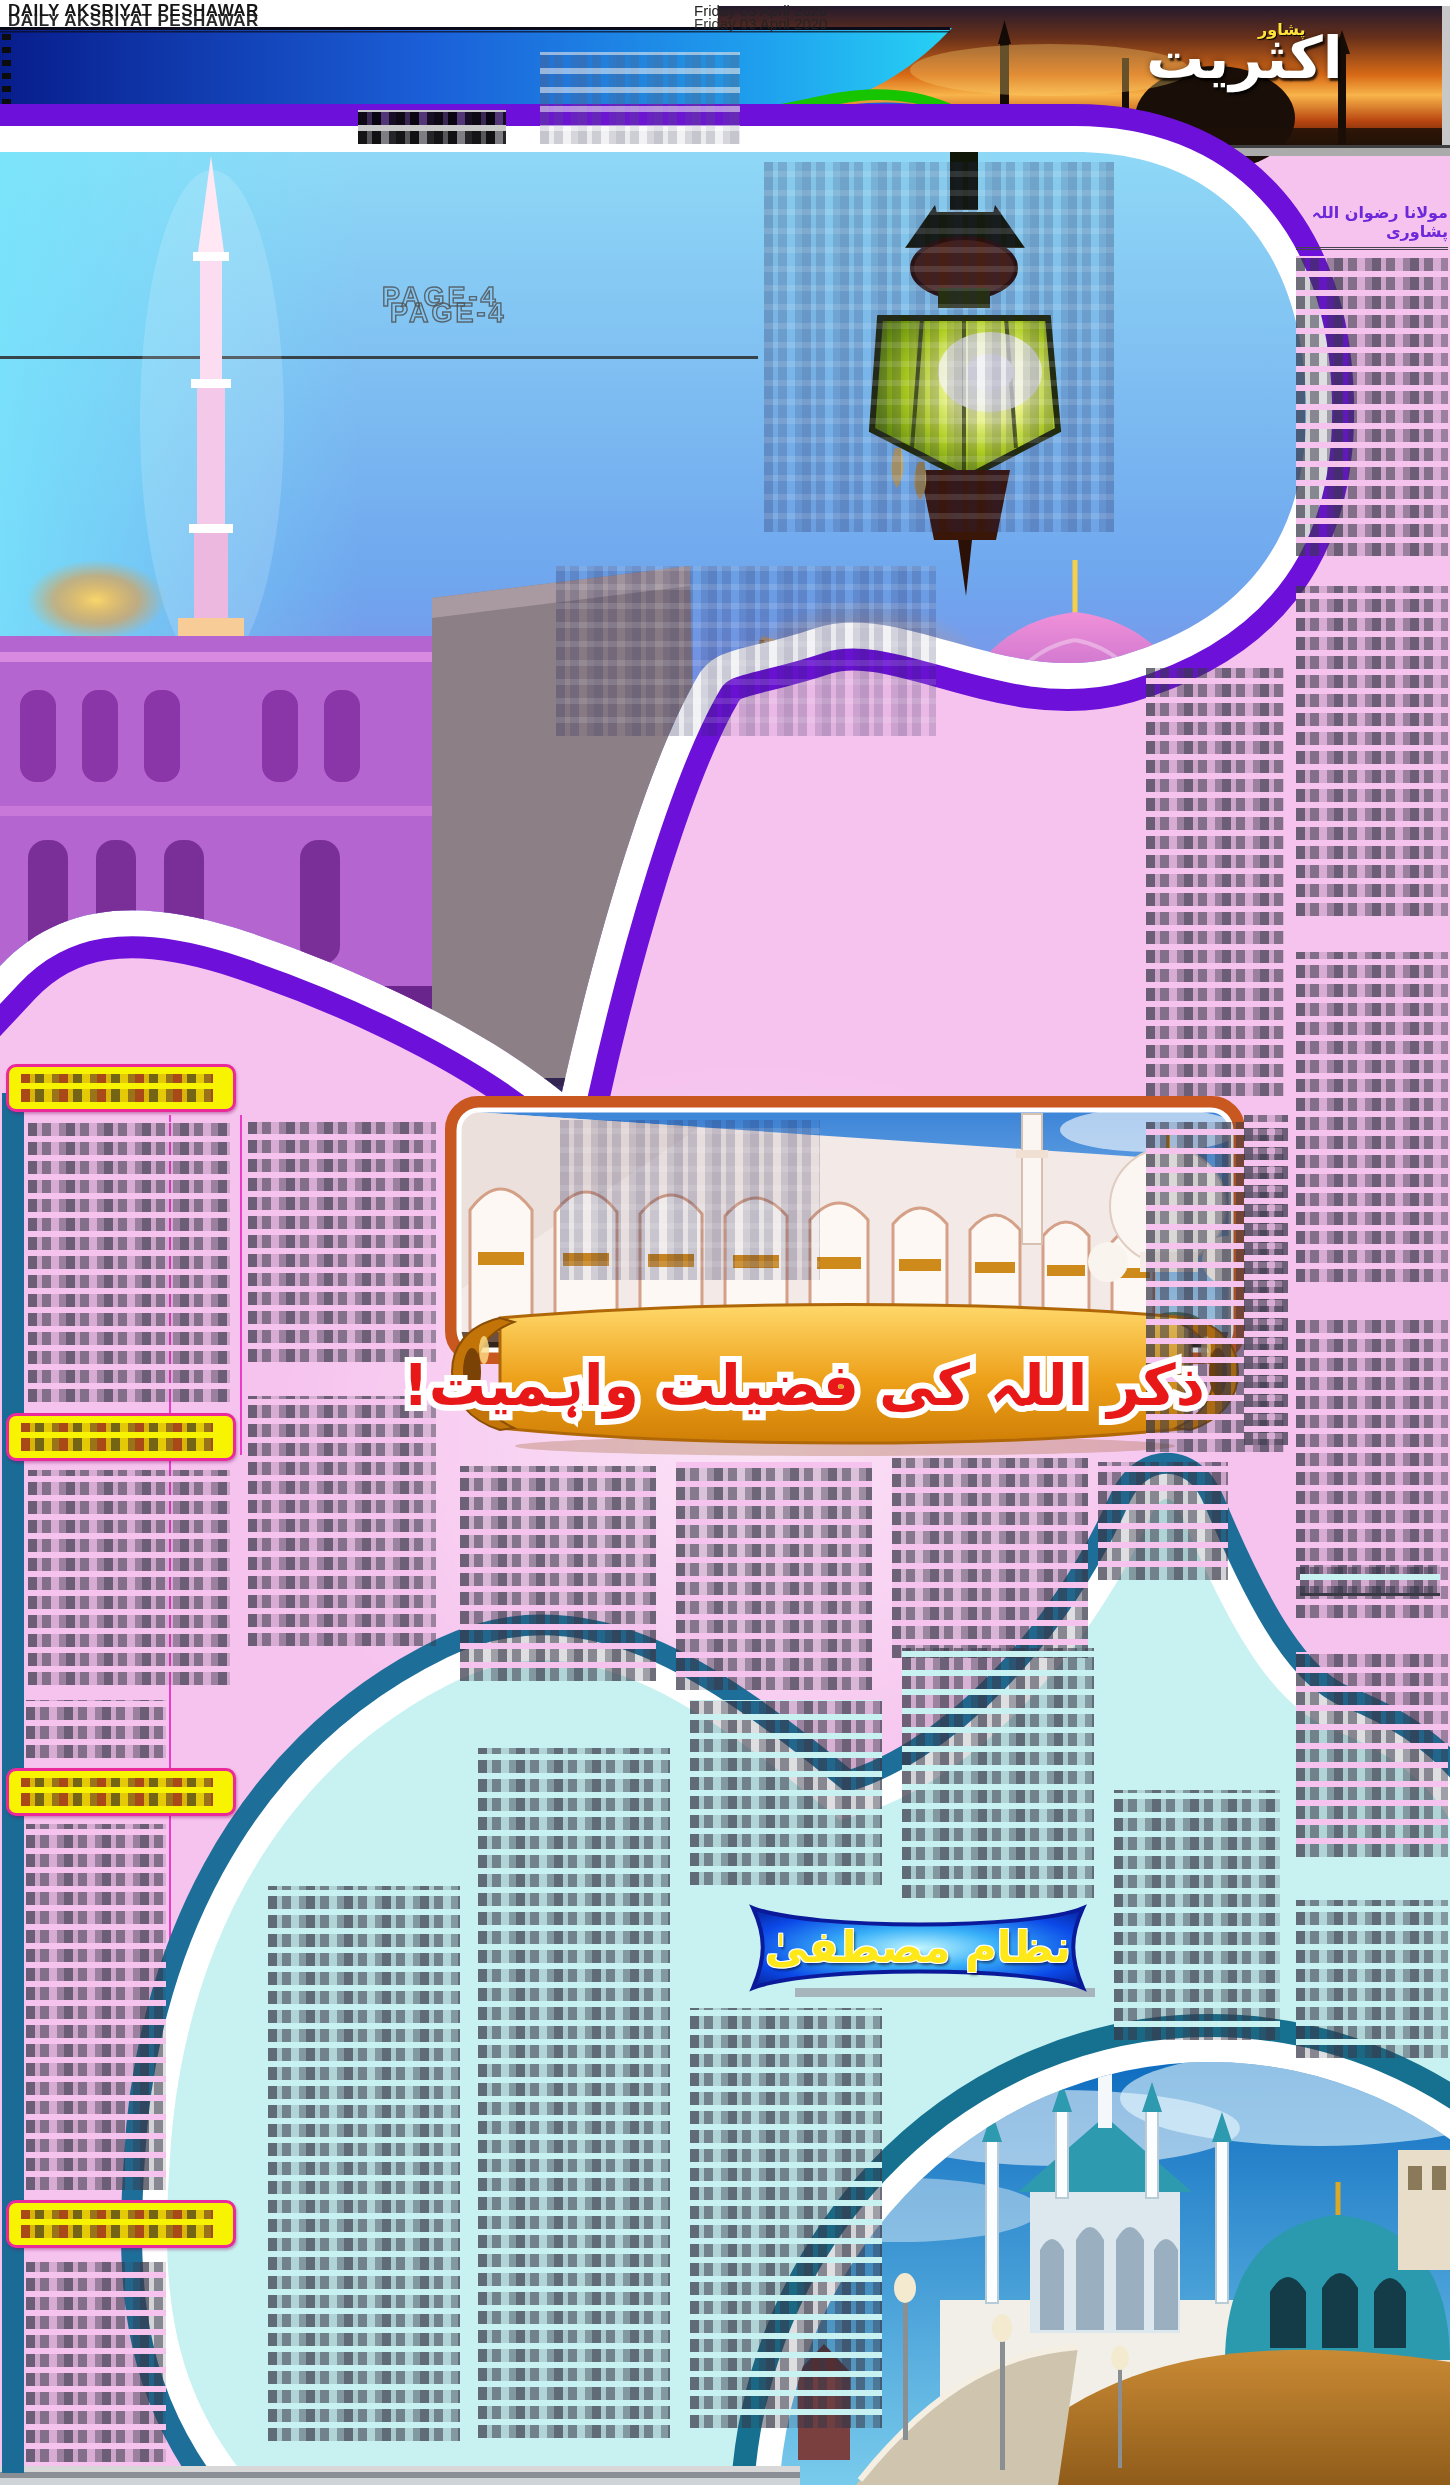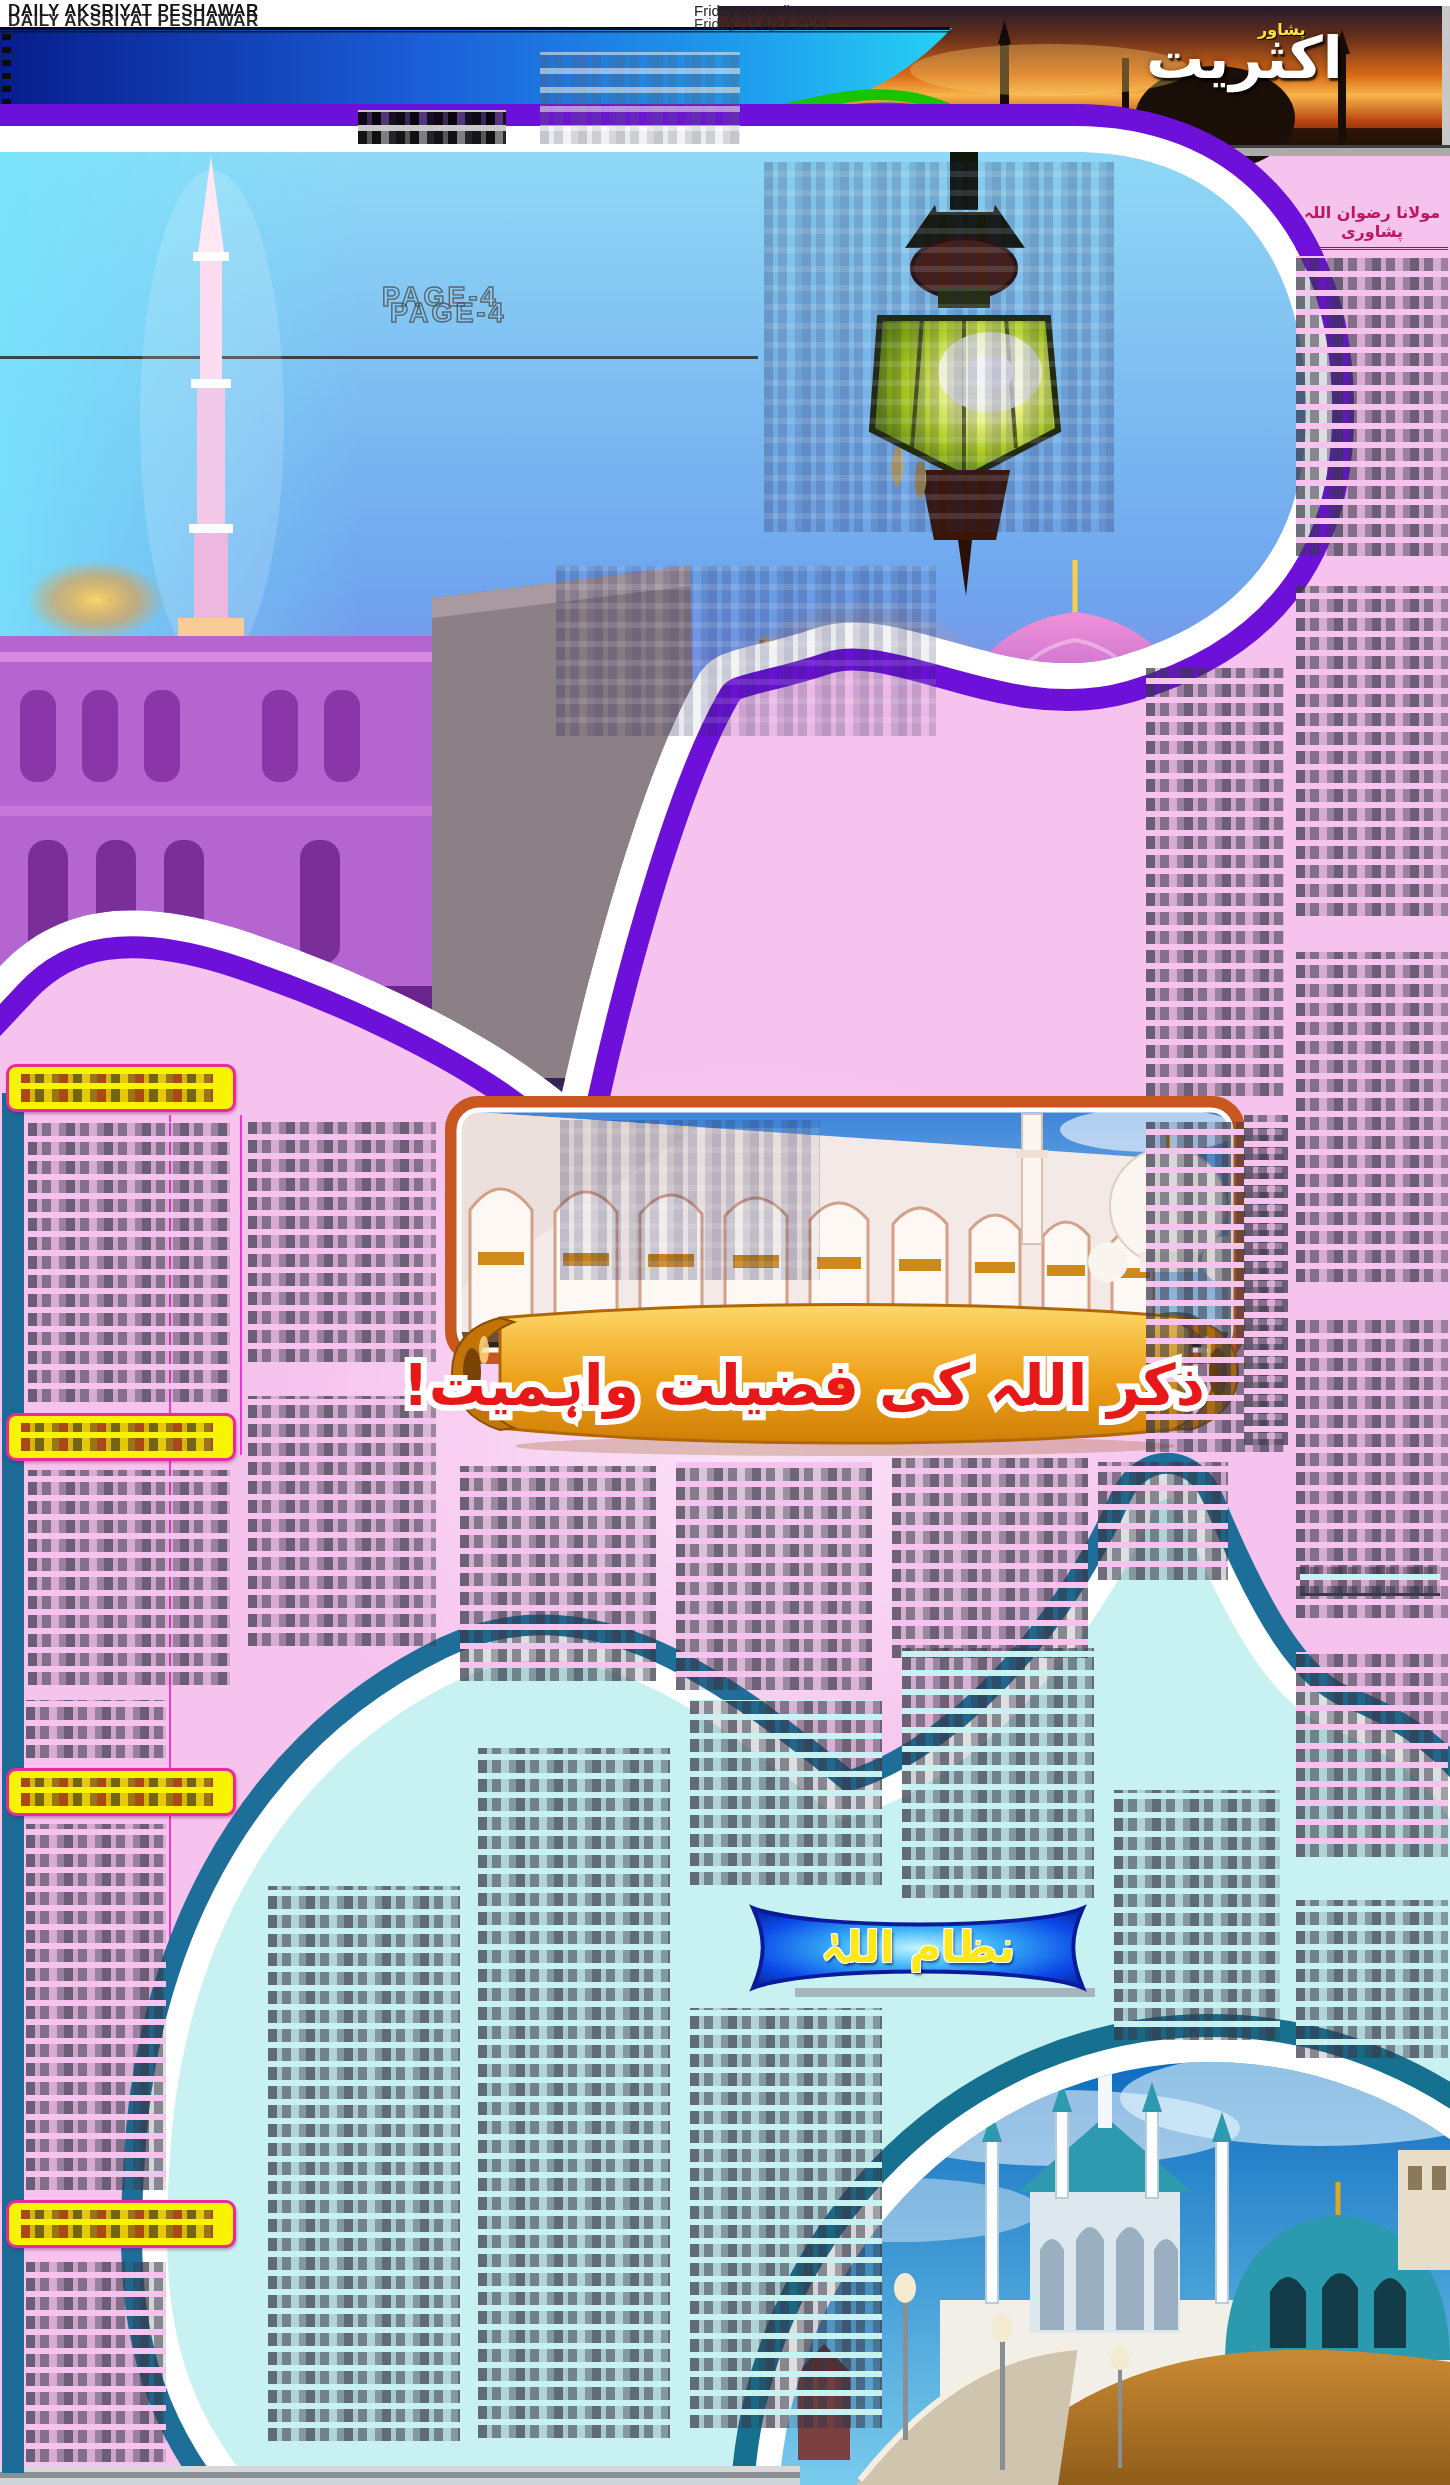--- a/index.html
+++ b/index.html
@@ -42,22 +42,22 @@
         font-size:27px;letter-spacing:3px;color:transparent;-webkit-text-stroke:1.4px #4e4e4e;
         opacity:.8;}
   
   .zikr{position:absolute;left:505px;top:1352px;width:700px;text-align:center;direction:rtl;
         font-size:57px;font-weight:bold;white-space:nowrap;}
   .zikr.t-out{color:#ffffff;-webkit-text-stroke:12px #ffffff;}
   .zikr.t-in{color:#e81818;}
   .nizam{position:absolute;left:752px;top:1912px;width:332px;height:70px;text-align:center;
         direction:rtl;font-size:43px;font-weight:bold;color:#ffe81a;line-height:70px;
         text-shadow:-1px -1px 0 #fff,1px -1px 0 #fff,-1px 1px 0 #fff,1px 1px 0 #fff,2px 3px 3px rgba(0,0,40,.6);}
-  .byline{position:absolute;left:1296px;top:203px;width:152px;text-align:center;direction:rtl;
-        font-size:16px;font-weight:bold;color:#be185d;border-bottom:3px double #44444e;
+  .byline{position:absolute;left:1296px;top:203px;width:152px;direction:rtl;
+        font-size:16px;font-weight:bold;color:#6d28d9;border-bottom:3px double #44444e;
         padding-bottom:6px;filter:blur(.4px);}
   
   .ybar{position:absolute;left:6px;width:224px;height:42px;background:#f8f400;
         border:3px solid #ea2a9a;border-radius:10px;box-shadow:1px 2px 3px rgba(120,0,90,.35);}
   .ybar .cens{left:12px;top:7px;width:192px;height:28px;
         --gapc:#f8f400;--i1:rgba(150,30,30,.8);--i2:rgba(150,30,30,.3);
         --i3:rgba(60,40,30,.7);--i4:rgba(150,30,30,.2);--i5:rgba(90,30,40,.6);}
   .leftbar{position:absolute;left:2px;top:1093px;width:22px;height:1380px;background:#1a6b96;}
 </style>
 </head>
@@ -519,21 +519,21 @@
   <div class="cens on-cyan" style="left:268px;top:1886px;width:192px;height:555px;"></div>
   <div class="cens on-cyan" style="left:478px;top:1748px;width:192px;height:690px;"></div>
   <div class="cens on-cyan" style="left:690px;top:1700px;width:192px;height:185px;"></div>
   <div class="cens on-cyan" style="left:690px;top:2008px;width:192px;height:420px;"></div>
   <div class="cens on-cyan" style="left:902px;top:1648px;width:192px;height:250px;"></div>
   <div class="cens on-cyan" style="left:1114px;top:1790px;width:166px;height:250px;"></div>
   <div class="cens on-cyan uline" style="left:1300px;top:1565px;width:140px;height:28px;"></div>
 
   <div class="zikr t-out">ذکر اللہ کی فضیلت واہمیت!</div>
   <div class="zikr t-in">ذکر اللہ کی فضیلت واہمیت!</div>
-  <div class="nizam">نظام اللہٰ</div>
+  <div class="nizam">نظام مصطفیٰ</div>
 
   <div class="leftbar"></div>
   <div class="ybar" style="top:1064px;">
     <div class="cens"></div>
   </div>
   <div class="ybar" style="top:1413px;">
     <div class="cens"></div>
   </div>
   <div class="ybar" style="top:1768px;">
     <div class="cens"></div>

